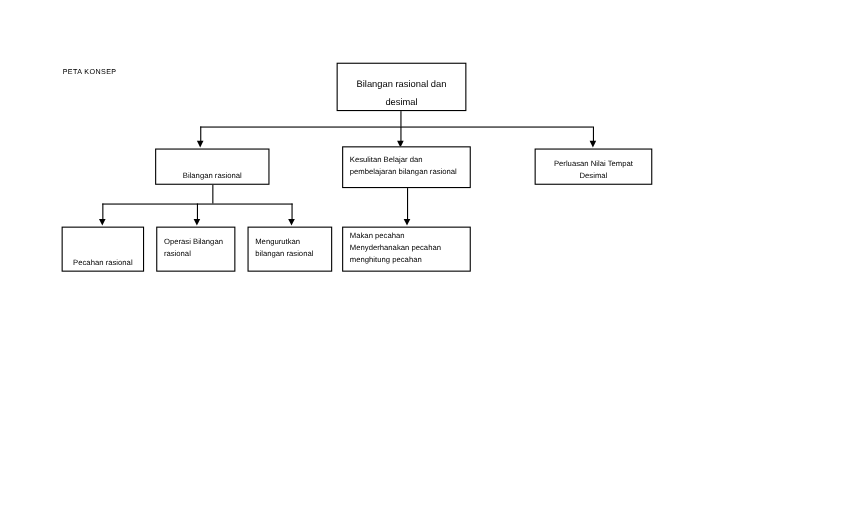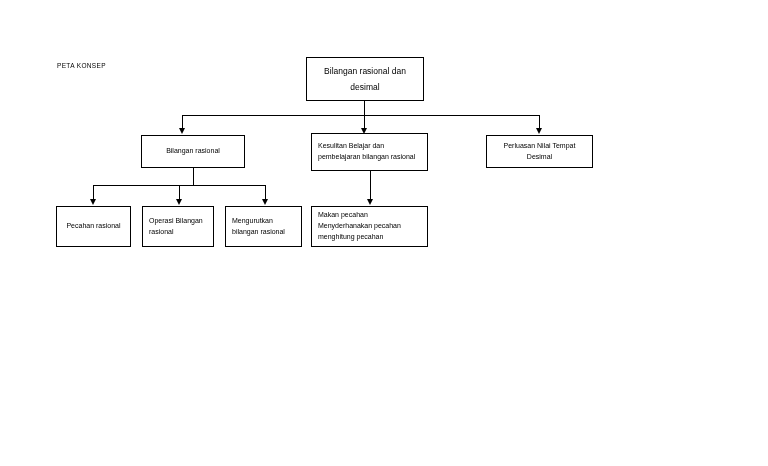--- a/index.html
+++ b/index.html
@@ -37,20 +37,21 @@
     color: #000000;
   }
   .node .line {
     font-size: 7px;
     line-height: 1.55;
     white-space: nowrap;
   }
   .node.center {
     align-items: center;
     text-align: center;
+    justify-content: flex-end;
   }
   .node.center .line {
     text-align: center;
   }
   .node.left {
     align-items: flex-start;
     text-align: left;
     padding-left: 6px;
   }
   .node.root .line {

